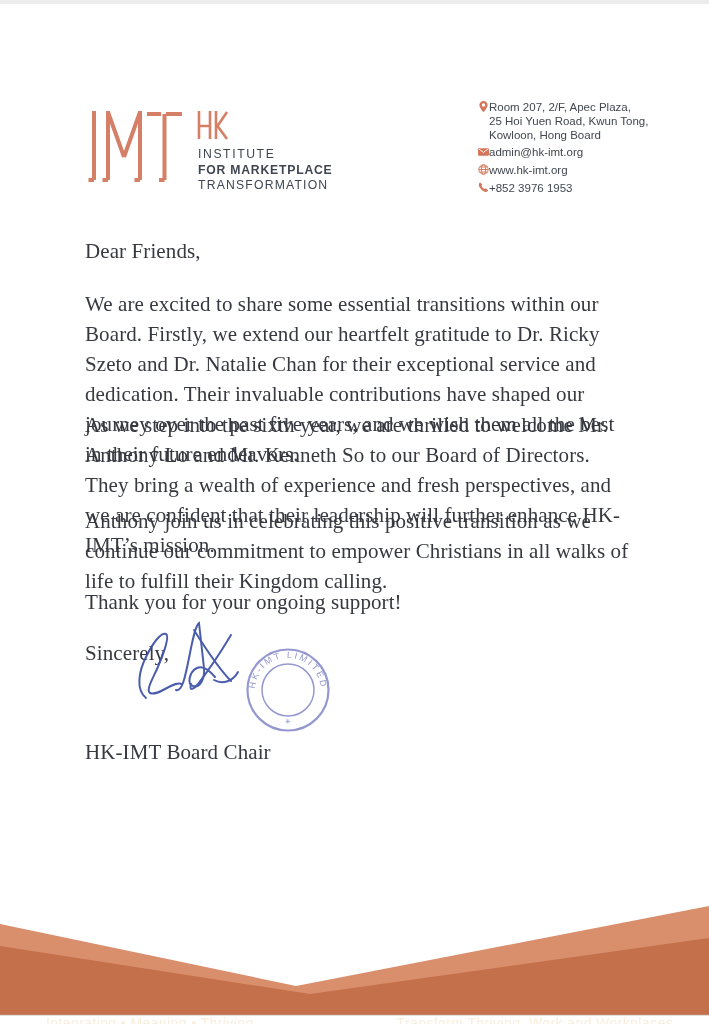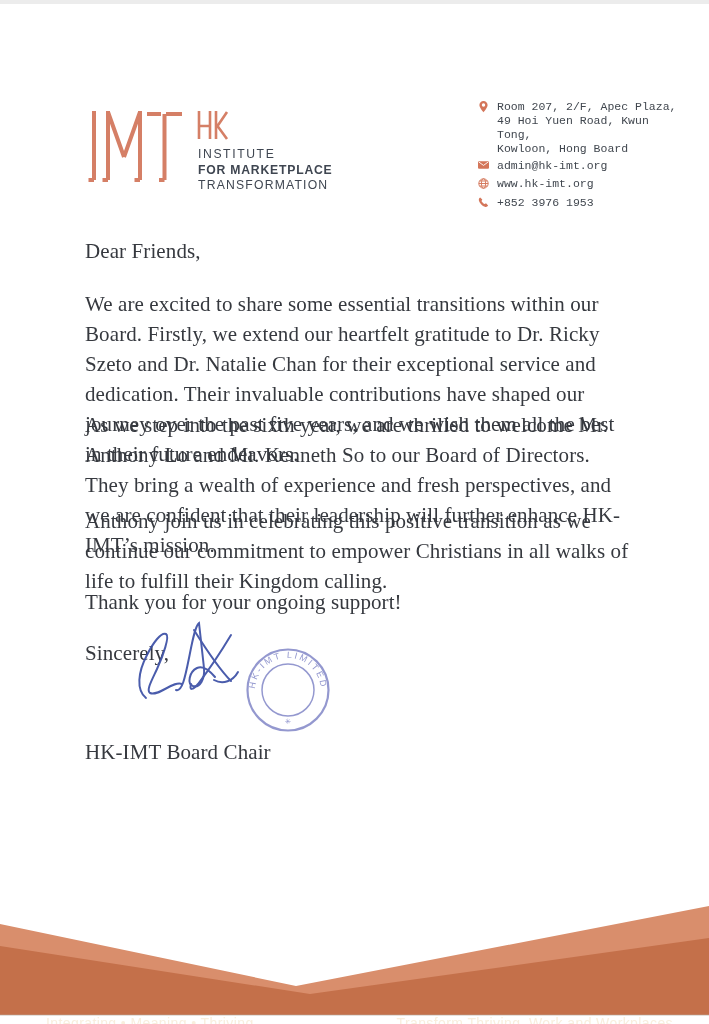--- a/index.html
+++ b/index.html
@@ -3,21 +3,21 @@
 <meta charset="utf-8">
 <style>
   html,body{margin:0;padding:0;background:#ffffff;}
   .page{position:relative;width:709px;height:1024px;background:#ffffff;overflow:hidden;
         font-family:"Liberation Serif", serif;}
   .topstrip{position:absolute;top:0;left:0;width:709px;height:4px;background:#ececec;}
   
   .logo-svg{position:absolute;left:85px;top:106px;}
   .contact{position:absolute;left:478px;top:100px;width:205px;
            font-family:"Liberation Sans", sans-serif;font-size:11.5px;line-height:14px;color:#41474f;}
-  .c-row{display:flex;gap:8px;margin-bottom:3px;font-family:Liberation Mono, monospace;}
+  .c-row{display:flex;margin-bottom:3px;}
   .c-icon{width:11px;flex:0 0 11px;padding-top:1px;}
   .c-text{flex:1;}
   
   .textline,.para{position:absolute;left:85px;width:546px;font-size:21px;line-height:30px;
         color:#36393f;letter-spacing:0.1px;}
   .sig-svg{position:absolute;left:132px;top:610px;}
   .stamp-svg{position:absolute;left:242px;top:644px;}
   
   .footer-svg{position:absolute;left:0;top:856px;}
   .slogan{position:absolute;top:983px;font-family:"Liberation Sans", sans-serif;
@@ -52,21 +52,21 @@
 
   <div class="contact">
     <div class="c-row">
       <span class="c-icon">
         <svg width="11" height="13" viewBox="0 0 10 13">
             <path fill="#d4765a" d="M5 0C2.7 0 0.9 1.8 0.9 4.1 0.9 7 5 11.4 5 11.4s4.1-4.4 4.1-7.3C9.1 1.8 7.3 0 5 0zm0 5.7a1.7 1.7 0 110-3.4 1.7 1.7 0 010 3.4z"></path>
           </svg>
       </span>
       <span class="c-text">
         <span>Room 207, 2/F, Apec Plaza,</span><br>
-        <span>49 Hoi Yuen Road, Kwun Tong,</span><br>
+        <span>25 Hoi Yuen Road, Kwun Tong,</span><br>
         <span>Kowloon, Hong Board</span>
       </span>
     </div>
     <div class="c-row">
       <span class="c-icon">
         <svg width="11" height="10" viewBox="0 0 11 10">
             <rect x="0" y="1.2" width="11" height="7.6" rx="1.1" fill="#d4765a"></rect>
             <path d="M0.8 2 L5.5 5.4 L10.2 2" stroke="#ffffff" stroke-width="0.9" fill="none"></path>
           </svg>
       </span>

